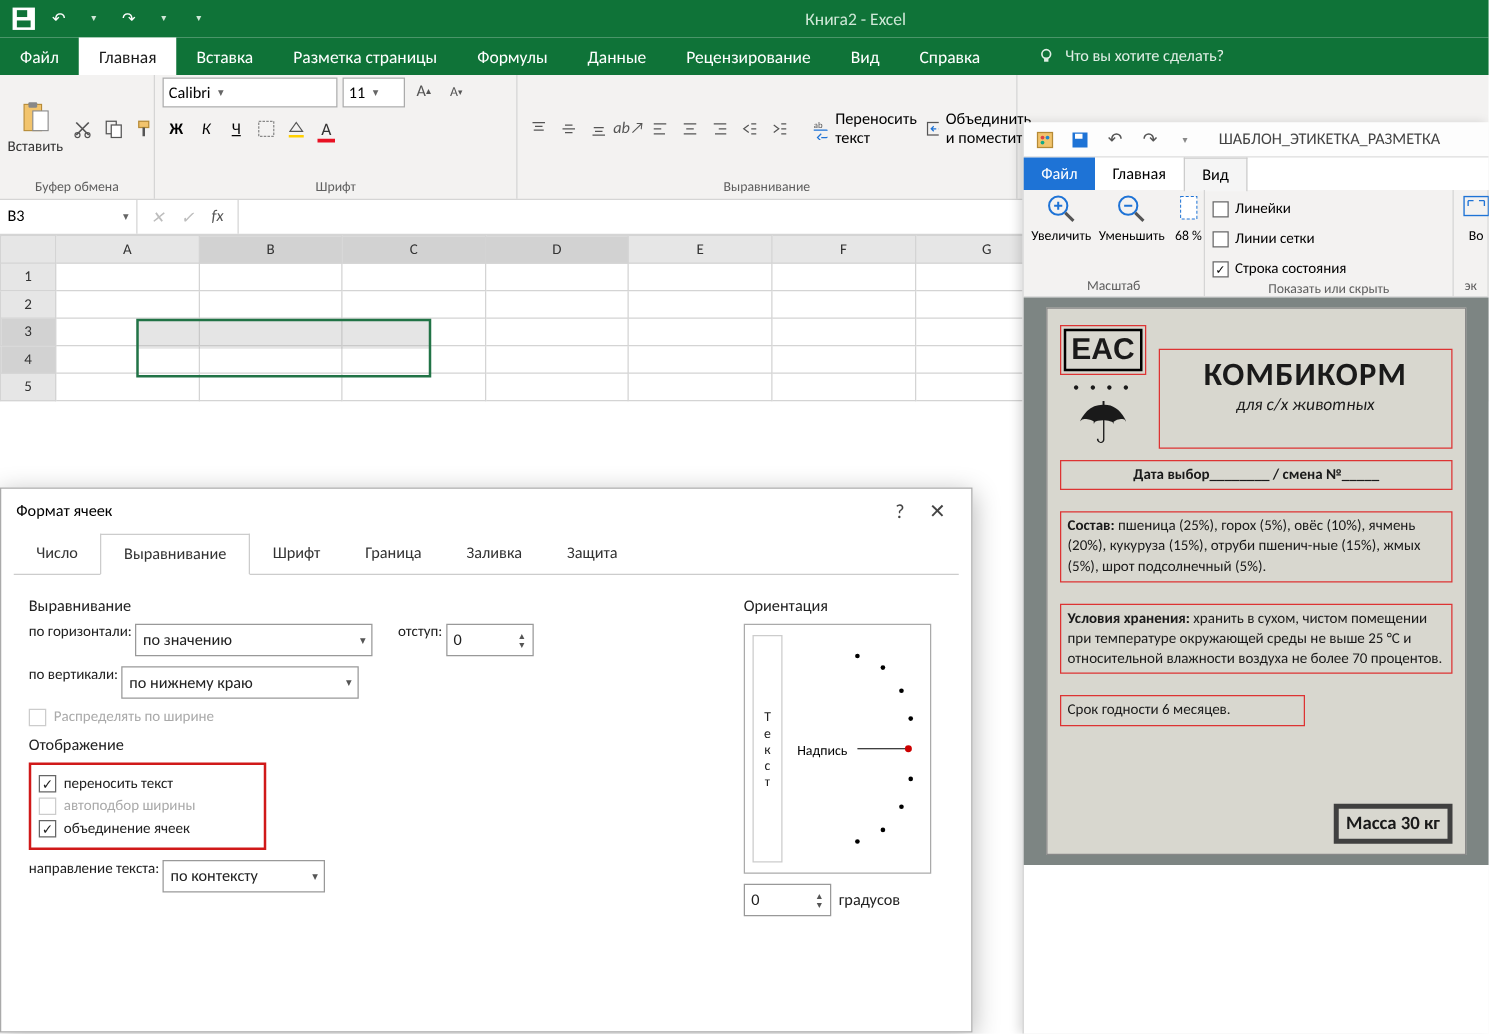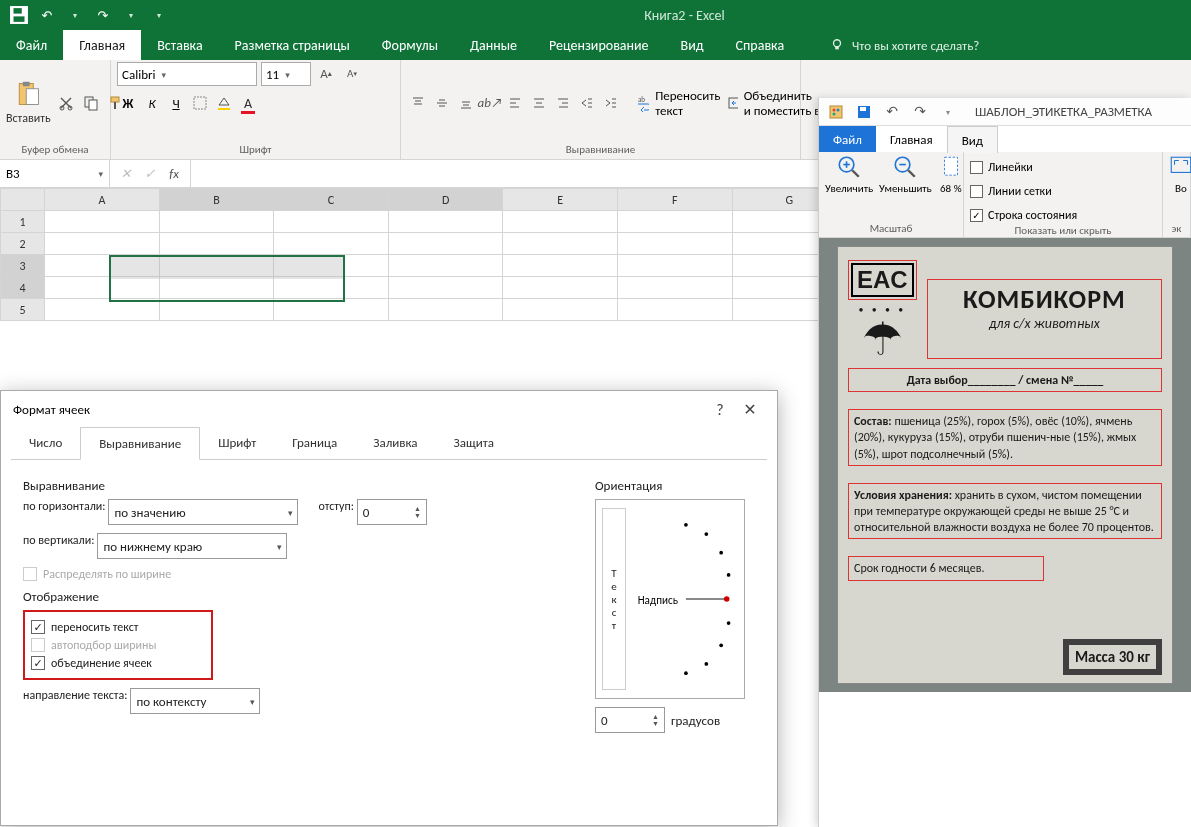--- a/index.html
+++ b/index.html
@@ -102,21 +102,21 @@
 
 
 .docview { padding: 8px; background: #7d8583; }
 .label-card { background: #d8d7cf; border: 1px solid #888; width: 336px; height: 438px; margin: 0 auto; padding: 10px 10px; font-family: Arial, sans-serif; color:#1a1a1a; position:relative;}
 .eac { font-family: Arial; font-weight:bold; font-size:24px; border:2px solid #000; padding:1px 4px; display:inline-block;}
 .umbrella { font-size: 46px; line-height:46px; }
 .box-red { border:1px solid #d33; padding:3px 5px; margin:3px 0;}
 .label-big { font-size: 26px; font-weight:bold; letter-spacing:1px;}
 .label-sub { font-size: 14px; font-style:italic; text-align:center;}
 .label-txt { font-size: 12px; line-height:1.35;margin-top:17px;}
-.mass { position:absolute; right:10px; bottom:8px; border:6px solid #404040; padding:3px 6px; font-size:15px; font-weight:bold;}
+.mass { position:absolute; right:10px; bottom:8px; border:4px solid #404040; padding:3px 6px; font-size:15px; font-weight:bold;}
 </style>
 </head>
 <body>
 
 <div class="titlebar">
   <div class="qat">
     <span>
         <svg viewBox="0 0 16 16">
           <rect x="2" y="2" width="12" height="12" fill="#fff" stroke="#fff"></rect>
           <rect x="4" y="3" width="6" height="4" fill="#0f7338"></rect>
@@ -146,21 +146,21 @@
     <svg class="lightbulb" viewBox="0 0 16 16">
         <circle cx="8" cy="6" r="4" fill="none" stroke="#dfeee4" stroke-width="1.5"></circle>
         <rect x="6" y="10" width="4" height="3" fill="#dfeee4"></rect>
       </svg>
     <span>Что вы хотите сделать?</span>
   </div>
 </div>
 
 <div class="ribbon">
 
-  <div class="rgroup" style="width:111px;">
+  <div class="rgroup" style="width:124px;">
     <div class="content">
       <div class="btn-big">
         <svg viewBox="0 0 32 32">
             <rect x="6" y="4" width="16" height="24" fill="#f2c46d" stroke="#b58a36"></rect>
             <rect x="10" y="2" width="8" height="5" rx="1" fill="#888"></rect>
             <rect x="14" y="10" width="14" height="18" fill="#fff" stroke="#888"></rect>
           </svg>
         <span>Вставить</span>
       </div>
       <div class="stacked">

